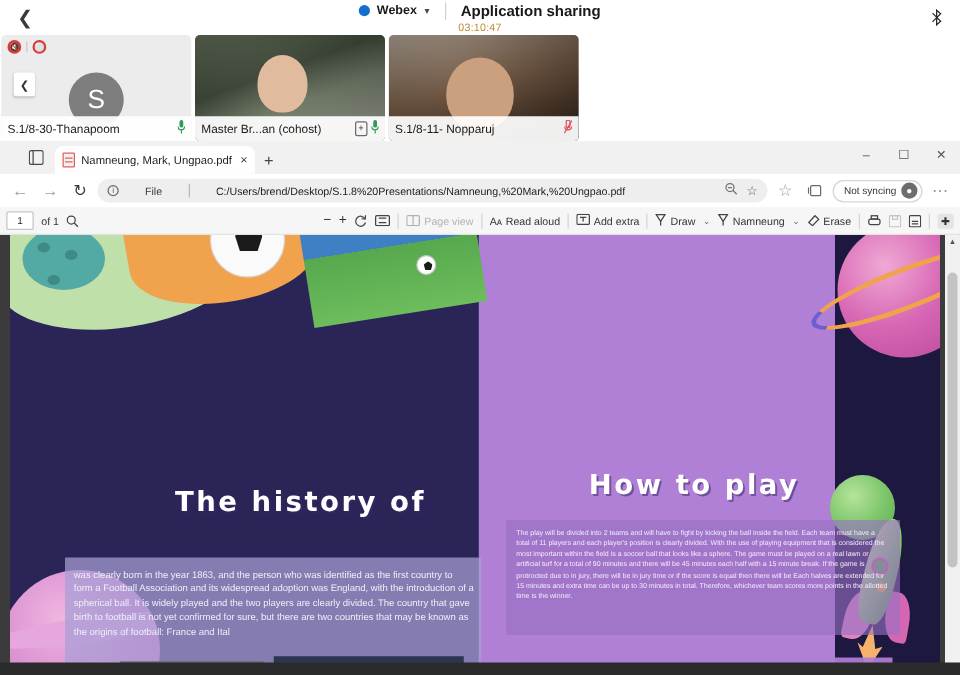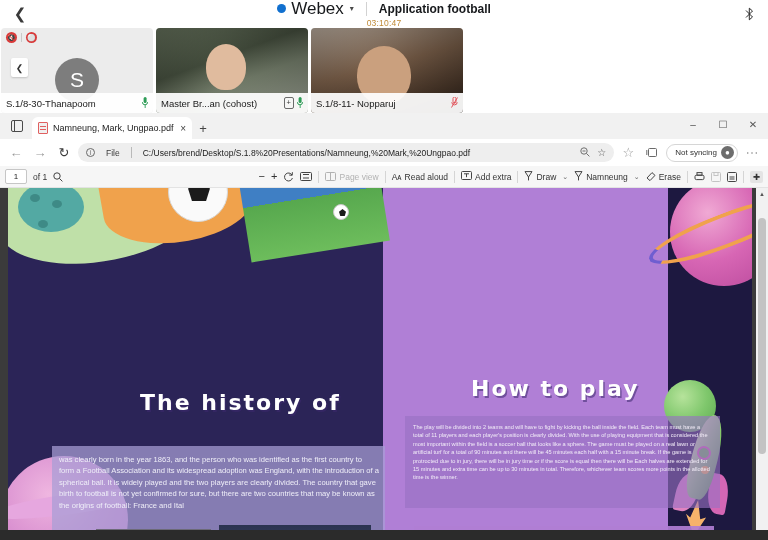--- a/index.html
+++ b/index.html
@@ -21,21 +21,21 @@
     width: 40px; height: 28px; display: flex; align-items: center; justify-content: center;
     color: #3a3a3a; font-size: 15px; cursor: pointer;
   }
   .wb-center {
     position: absolute; left: 0; right: 0; top: 0; height: 28px;
     display: flex; flex-direction: column; align-items: center; justify-content: center;
     pointer-events: none;
   }
   .wb-titleline { display: flex; align-items: center; gap: 5px; pointer-events: auto; line-height: 1; }
   .wb-logo { width: 9px; height: 9px; border-radius: 50%; background: #1170cf; display:inline-block; }
-  .wb-brand { font-size: 17px; font-weight: normal; color: #17191c; }
+  .wb-brand { font-size: 10px; font-weight: bold; color: #17191c; }
   .wb-chev { font-size: 8px; color: #4a4a4a; margin-left: 1px; }
   .wb-div { width: 1px; height: 14px; background: #d2d2d2; margin: 0 7px; }
   .wb-sharing { font-size: 12px; font-weight: bold; color: #17191c; }
   .wb-timer { font-size: 8.5px; color: #c08a36; margin-top: 1px; letter-spacing: .2px; }
   .wb-bt {
     position: absolute; right: 8px; top: 0; height: 28px; width: 22px;
     display: flex; align-items: center; justify-content: center;
     color: #2a2a2a; font-size: 13px;
   }
 
@@ -90,21 +90,21 @@
   .cam-d { background: linear-gradient(165deg,#c6b7a8 0%,#8d6e55 45%,#5b4433 75%,#2f241c 100%); }
   .cam-shade { position:absolute; inset:0; background:radial-gradient(circle at 40% 45%, rgba(0,0,0,.16), rgba(0,0,0,.38)); }
   .person-head {
     position:absolute; width:40px; height:46px; border-radius:50% 50% 46% 46%;
     background:#d7b49a; left:50%; top:28px; transform:translateX(-50%);
   }
 
   
   .browser { position: absolute; top: 113px; left: 0; width: 768px; height: 427px; background: #f3f3f3; }
   .tabstrip {
-    height: 26px; background: #f1f1f1; display: flex; align-items: flex-end; padding-left: 4px; position: relative;
+    height: 26px; background: #f1f1f1; display: flex; align-items: flex-end; padding-left: 16px; position: relative;
   }
   .tab-ctrl-btn {
     width: 26px; height: 26px; display:flex; align-items:center; justify-content:center;
     color:#4a4a4a;
   }
   .tab {
     display: flex; align-items: center; gap: 5px;
     height: 22px; background: #ffffff; border-radius: 6px 6px 0 0;
     padding: 0 6px; min-width: 160px; margin-left: 2px;
   }
@@ -120,21 +120,21 @@
   .tab-x { font-size: 10px; color: #444; flex: 0 0 auto; }
   .tab-new { width: 22px; height: 22px; display:flex; align-items:center; justify-content:center; font-size: 13px; color: #444; }
   .win-ctrls { position: absolute; right: 0; top: 0; display: flex; height: 22px; }
   .win-btn { width: 30px; height: 22px; display:flex; align-items:center; justify-content:center; font-size: 10px; color: #555; }
 
   .navbar { height: 27px; background: #ffffff; display: flex; align-items: center; padding: 0 6px; gap: 4px; }
   .nav-ico { width: 20px; height: 20px; display:flex; align-items:center; justify-content:center; color:#9a9a9a; font-size: 13px; }
   .nav-ico.active { color: #3c3c3c; }
   .omnibox {
     flex: 1 1 auto; height: 19px; background: #eeeeee; border-radius: 10px;
-    display: flex; align-items: center; padding: 0 8px; gap: 11px; min-width: 0;
+    display: flex; align-items: center; padding: 0 8px; gap: 21px; min-width: 0;
   }
   .omni-info { width: 9px; height: 9px; border-radius: 50%; border: 1px solid #6a6a6a; color:#6a6a6a; font-size:7px; display:flex; align-items:center; justify-content:center; flex:0 0 auto;}
   .omni-file { font-size: 8.5px; color: #3a3a3a; flex: 0 0 auto; }
   .omni-bar { width: 1px; height: 11px; background: #b9b9b9; flex: 0 0 auto; }
   .omni-url { font-size: 8.5px; color: #1c1c1c; white-space: nowrap; overflow: hidden; text-overflow: ellipsis; flex: 1 1 auto; }
   .omni-rt { display: flex; align-items: center; gap: 7px; flex: 0 0 auto; color: #555; font-size: 10px; }
   .sync-pill {
     display: flex; align-items: center; gap: 4px; height: 18px;
     border: 1px solid #d6d6d6; border-radius: 9px; padding: 0 3px 0 8px;
   }
@@ -324,21 +324,21 @@
 <div id="app">
 
   <div class="webex-bar">
     <div class="wb-back">❮</div>
     <div class="wb-center">
       <div class="wb-titleline">
         <span class="wb-logo"></span>
         <span class="wb-brand">Webex</span>
         <span class="wb-chev">▾</span>
         <span class="wb-div"></span>
-        <span class="wb-sharing">Application football</span>
+        <span class="wb-sharing">Application sharing</span>
       </div>
       <div class="wb-timer">03:10:47</div>
     </div>
     <div class="wb-bt">
       <svg width="9" height="14" viewBox="0 0 9 14">
           <path d="M1 3.5 L7.5 10 L4.3 12.8 L4.3 1.2 L7.5 4 L1 10.5" fill="none" stroke="#2a2a2a" stroke-width="1"></path>
         </svg>
     </div>
   </div>
 

